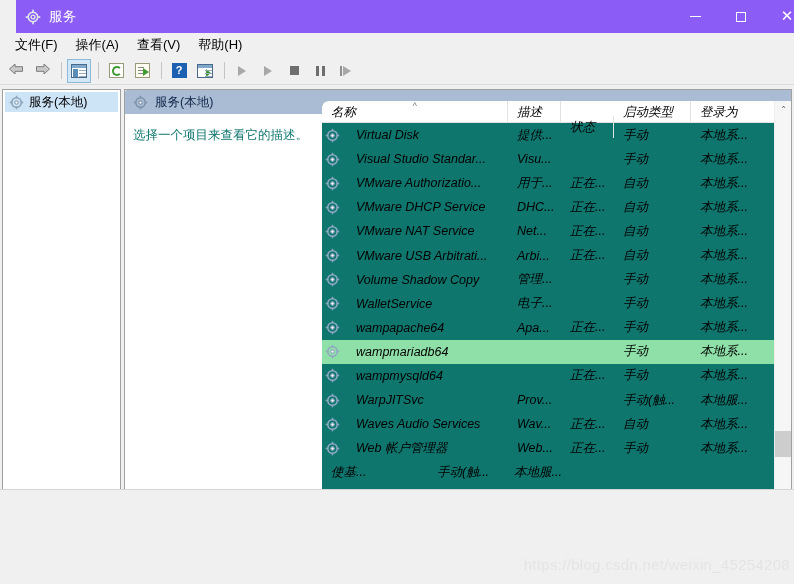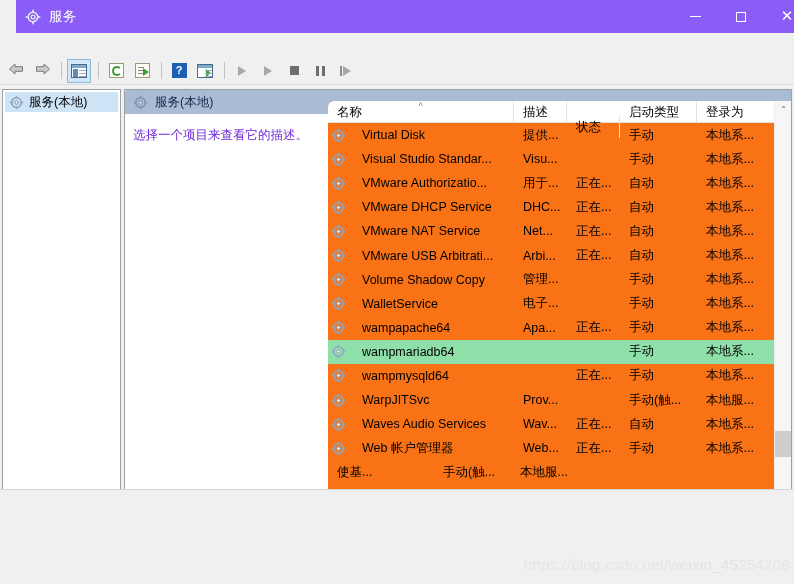--- a/index.html
+++ b/index.html
@@ -202,44 +202,45 @@
   .pane-header-icon { width: 15px; height: 15px; margin-right: 7px; position: relative; }
   .pane-header-text { font-size: 12.5px; color: #12284a; }
 
   
   .desc-col {
     position: absolute; left: 0; top: 24px;
     width: 207px; height: 443px;
     background: #ffffff;
   }
   .desc-text {
-    font-size: 12.5px; color: #6d28d9;
+    font-size: 12.5px; color: #0f766e;
     padding: 12px 8px 0 8px;
     line-height: 1.5;
   }
 
   
   .splitter {
     position: absolute; left: 207px; top: 24px;
     width: 4px; height: 443px;
     background: #ffffff;
   }
   .splitter .dots {
     position: absolute; left: 1px; top: 190px;
     width: 2px; height: 40px;
     background: repeating-linear-gradient(to bottom, #b8b8b8 0 2px, transparent 2px 4px);
   }
 
   
   .list-area {
-    position: absolute; left: 203px; top: 11px;
+    position: absolute; left: 197px; top: 11px;
     width: 457px; height: 456px;
-    background: #f97316;
+    background: #0f766e;
     border-top-left-radius: 6px;
     overflow: hidden;
+    font-style: italic;
   }
   .col-head {
     position: relative;
     height: 22px;
     background: #ffffff;
     border-bottom: 1px solid #e2e2e2;
     display: flex;
     font-size: 12.5px; color: #000;
   }
   .ch {
@@ -370,20 +371,26 @@
       </div>
       <div class="win-btn">
         <span class="glyph-max"></span>
       </div>
       <div class="win-btn close">
         <span class="glyph-close">✕</span>
       </div>
     </div>
   </div>
 
+  <div class="menubar">
+    <div class="menu-item">文件(F)</div>
+    <div class="menu-item">操作(A)</div>
+    <div class="menu-item">查看(V)</div>
+    <div class="menu-item">帮助(H)</div>
+  </div>
 
   <div class="toolbar">
 
     <div class="tb-btn">
       <span>
         <svg width="17" height="14" viewBox="0 0 17 14">
           <path d="M7 2 L1.5 7 L7 12 L7 9.3 L14.5 9.3 L14.5 4.7 L7 4.7 Z" fill="#c9c9c9" stroke="#7a7a7a" stroke-width="1" stroke-linejoin="round"></path>
         </svg>
       </span>
     </div>

